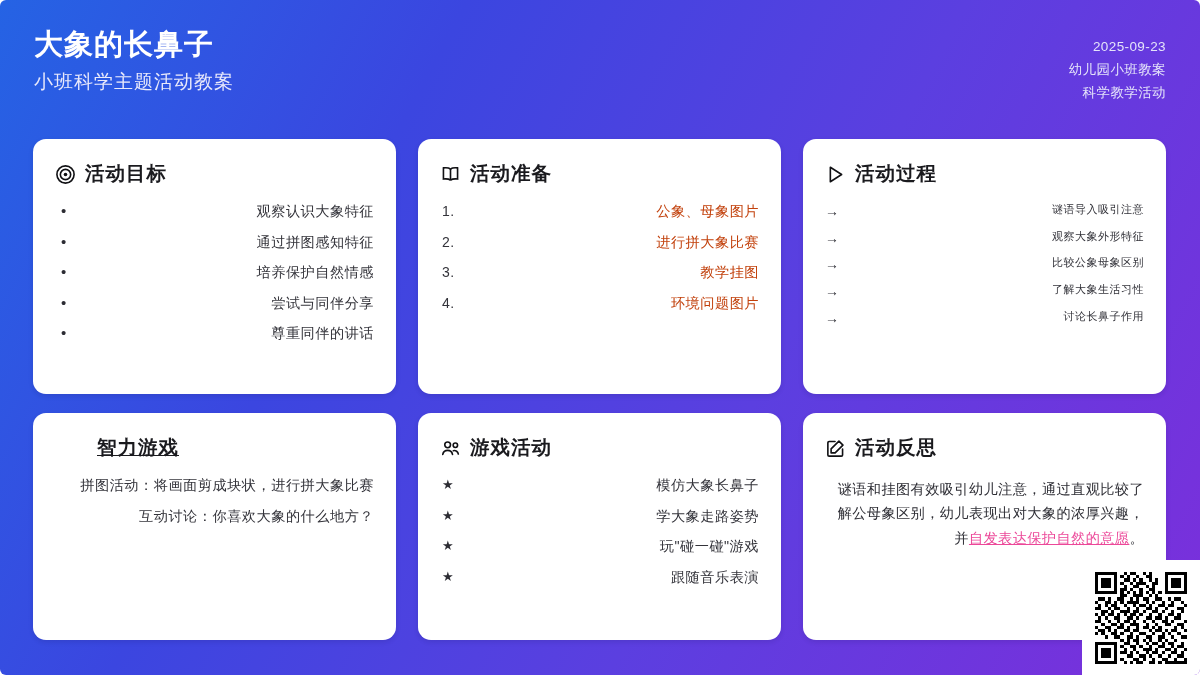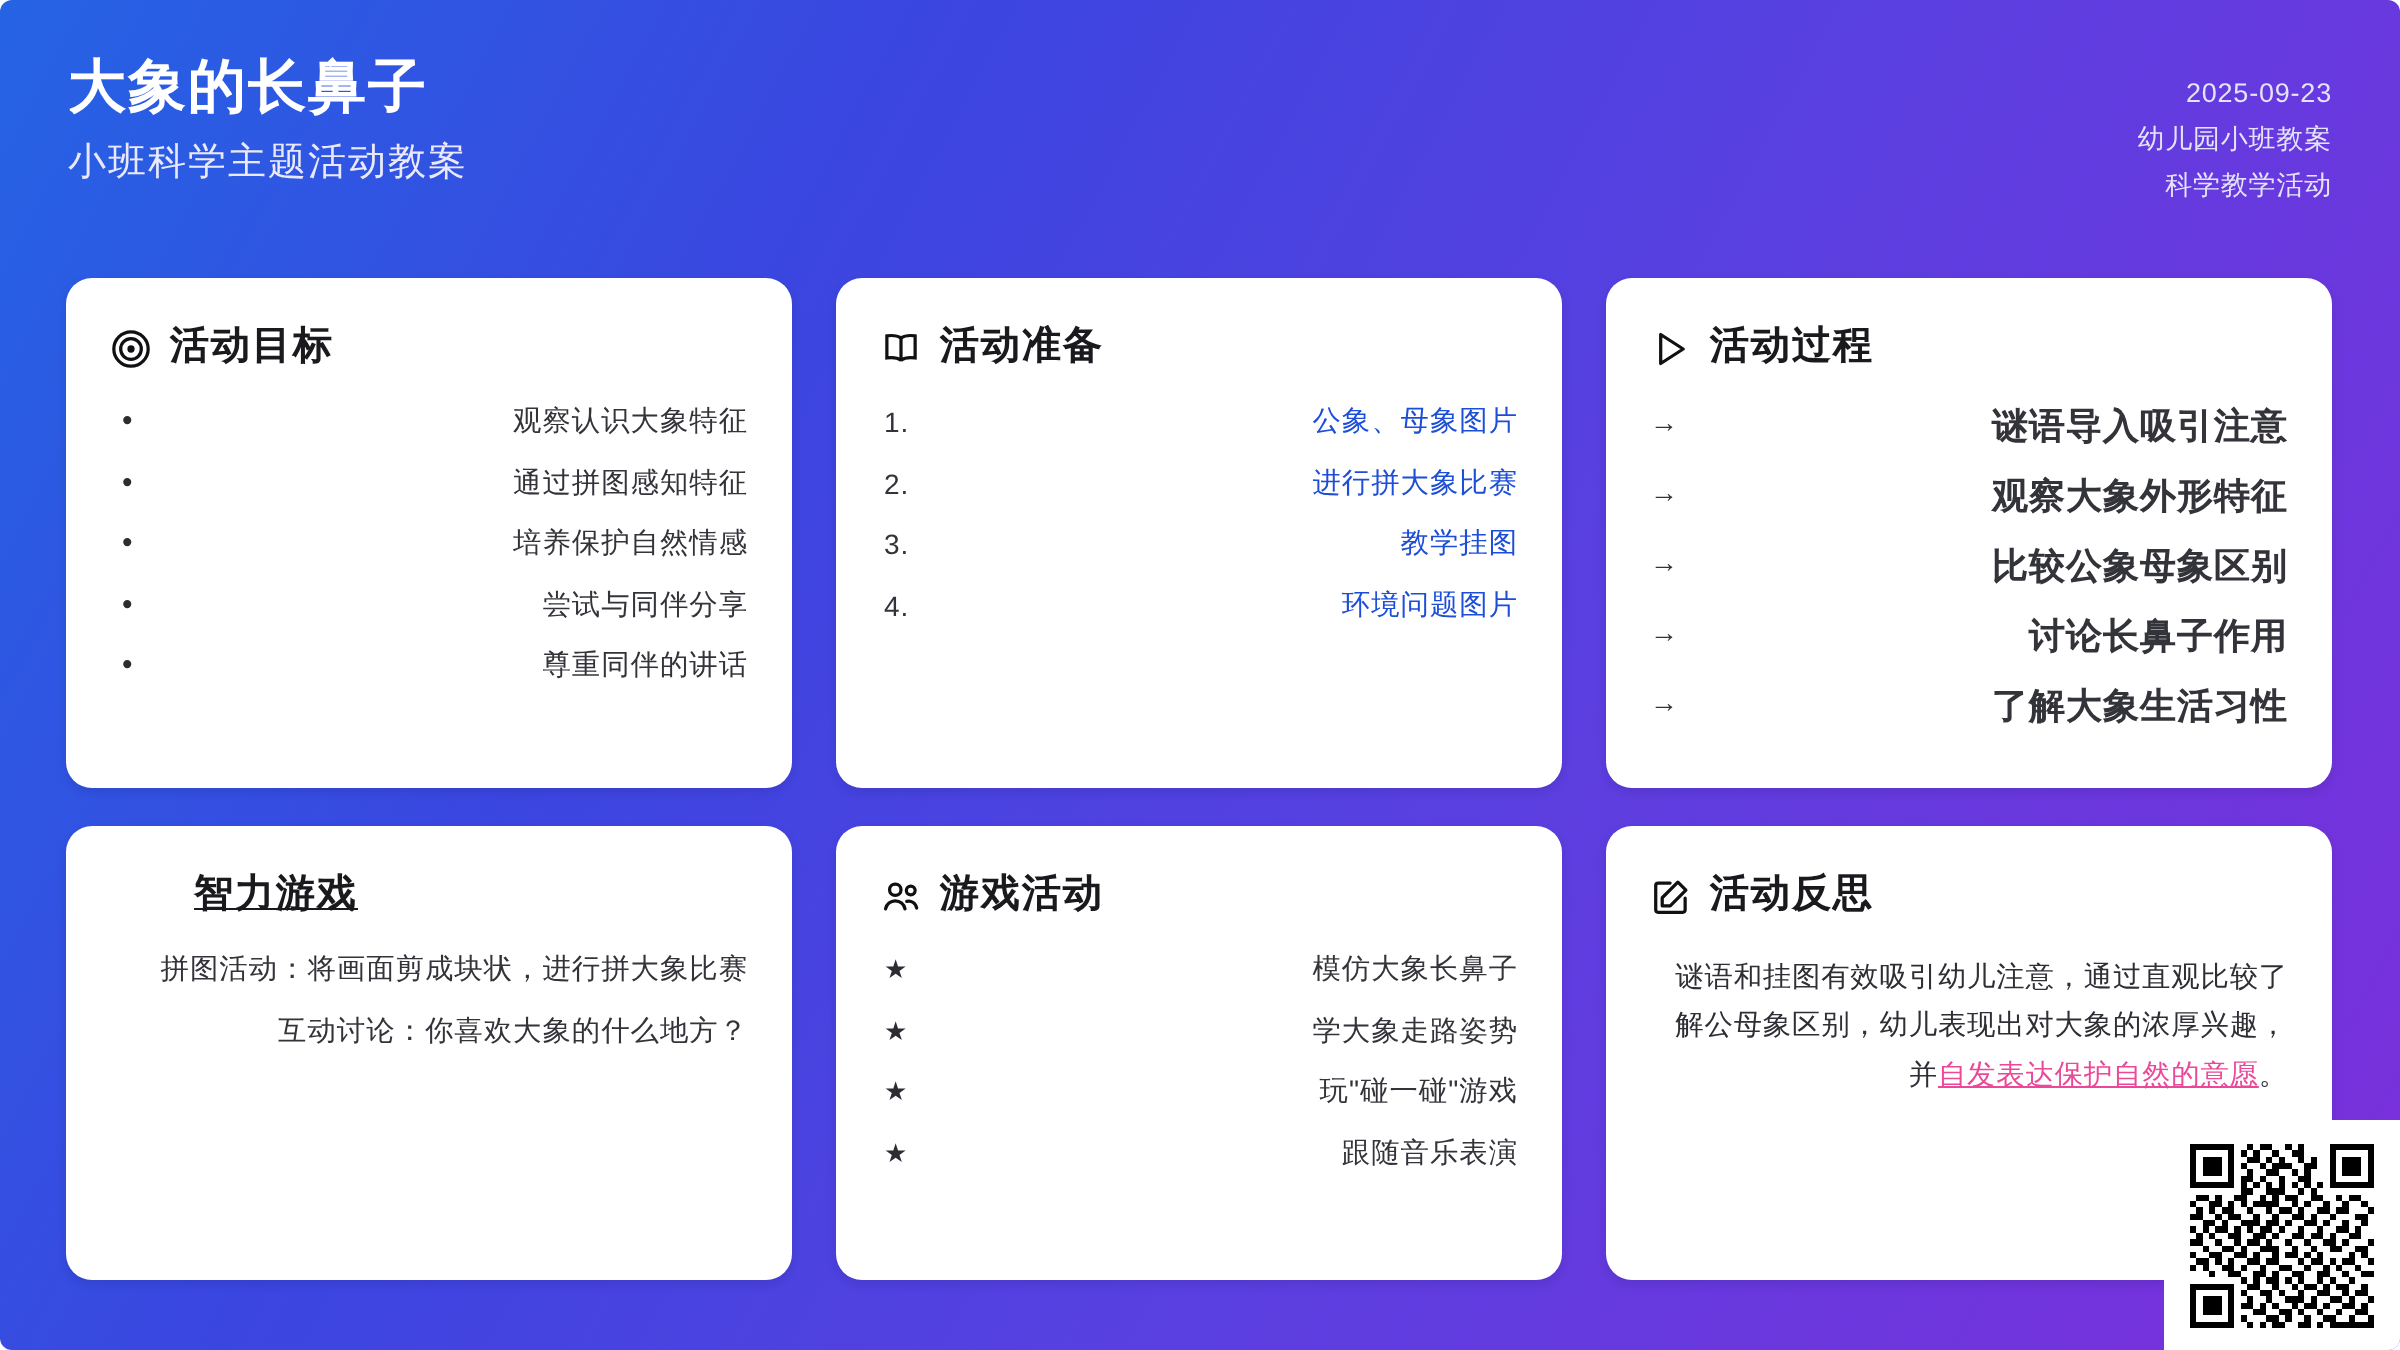--- a/index.html
+++ b/index.html
@@ -79,34 +79,33 @@
     padding:0 0 0 24px; margin-bottom:13.5px;
     letter-spacing:.5px;
   }
   ul.bul li::before{
     content:"•"; position:absolute; left:6px; top:-1px;
     font-size:15px; color:#2c2c33;
   }
   ol.num{ list-style:none; counter-reset:n; }
   ol.num li{
     counter-increment:n;
-    font-size:14.2px; color:#1d4ed8; line-height:1.2;
+    font-size:14.2px; color:#c2410c; line-height:1.2;
     margin-bottom:13.5px; padding-left:22px; position:relative;
     letter-spacing:.5px;
   }
   ol.num li::before{
     content:counter(n) "."; position:absolute; left:2px; top:0;
     color:#33333a; font-size:14px;
   }
   ul.arr{ list-style:none; }
   ul.arr li{
-    font-size:18px; color:#33333a; line-height:1.2;
+    font-size:11px; color:#33333a; line-height:1.2;
     margin-bottom:13.5px; padding-left:22px; position:relative;
     letter-spacing:.5px;
-    font-weight:bold;
   }
   ul.arr li::before{
     content:"→"; position:absolute; left:0; top:0; color:#33333a; font-size:14px;
   }
   ul.star{ list-style:none; }
   ul.star li{
     font-size:14.2px; color:#33333a; line-height:1.2;
     margin-bottom:13.5px; padding-left:24px; position:relative;
     letter-spacing:.5px;
   }
@@ -197,22 +196,22 @@
           <svg viewBox="0 0 22 22" width="21" height="21" fill="none" stroke="#111114" stroke-width="1.7" stroke-linejoin="round">
             <path d="M5.6 3.4 L17.4 11 L5.6 18.6 Z"></path>
           </svg>
         </span>
         <span class="card-title">活动过程</span>
       </div>
       <ul class="arr">
         <li>谜语导入吸引注意</li>
         <li>观察大象外形特征</li>
         <li>比较公象母象区别</li>
+        <li>了解大象生活习性</li>
         <li>讨论长鼻子作用</li>
-        <li>了解大象生活习性</li>
       </ul>
     </div>
 
     <div class="card">
       <div class="card-head">
         <span class="card-title noicon">智力游戏</span>
       </div>
       <div class="plain-line">拼图活动：将画面剪成块状，进行拼大象比赛</div>
       <div class="plain-line">互动讨论：你喜欢大象的什么地方？</div>
     </div>

